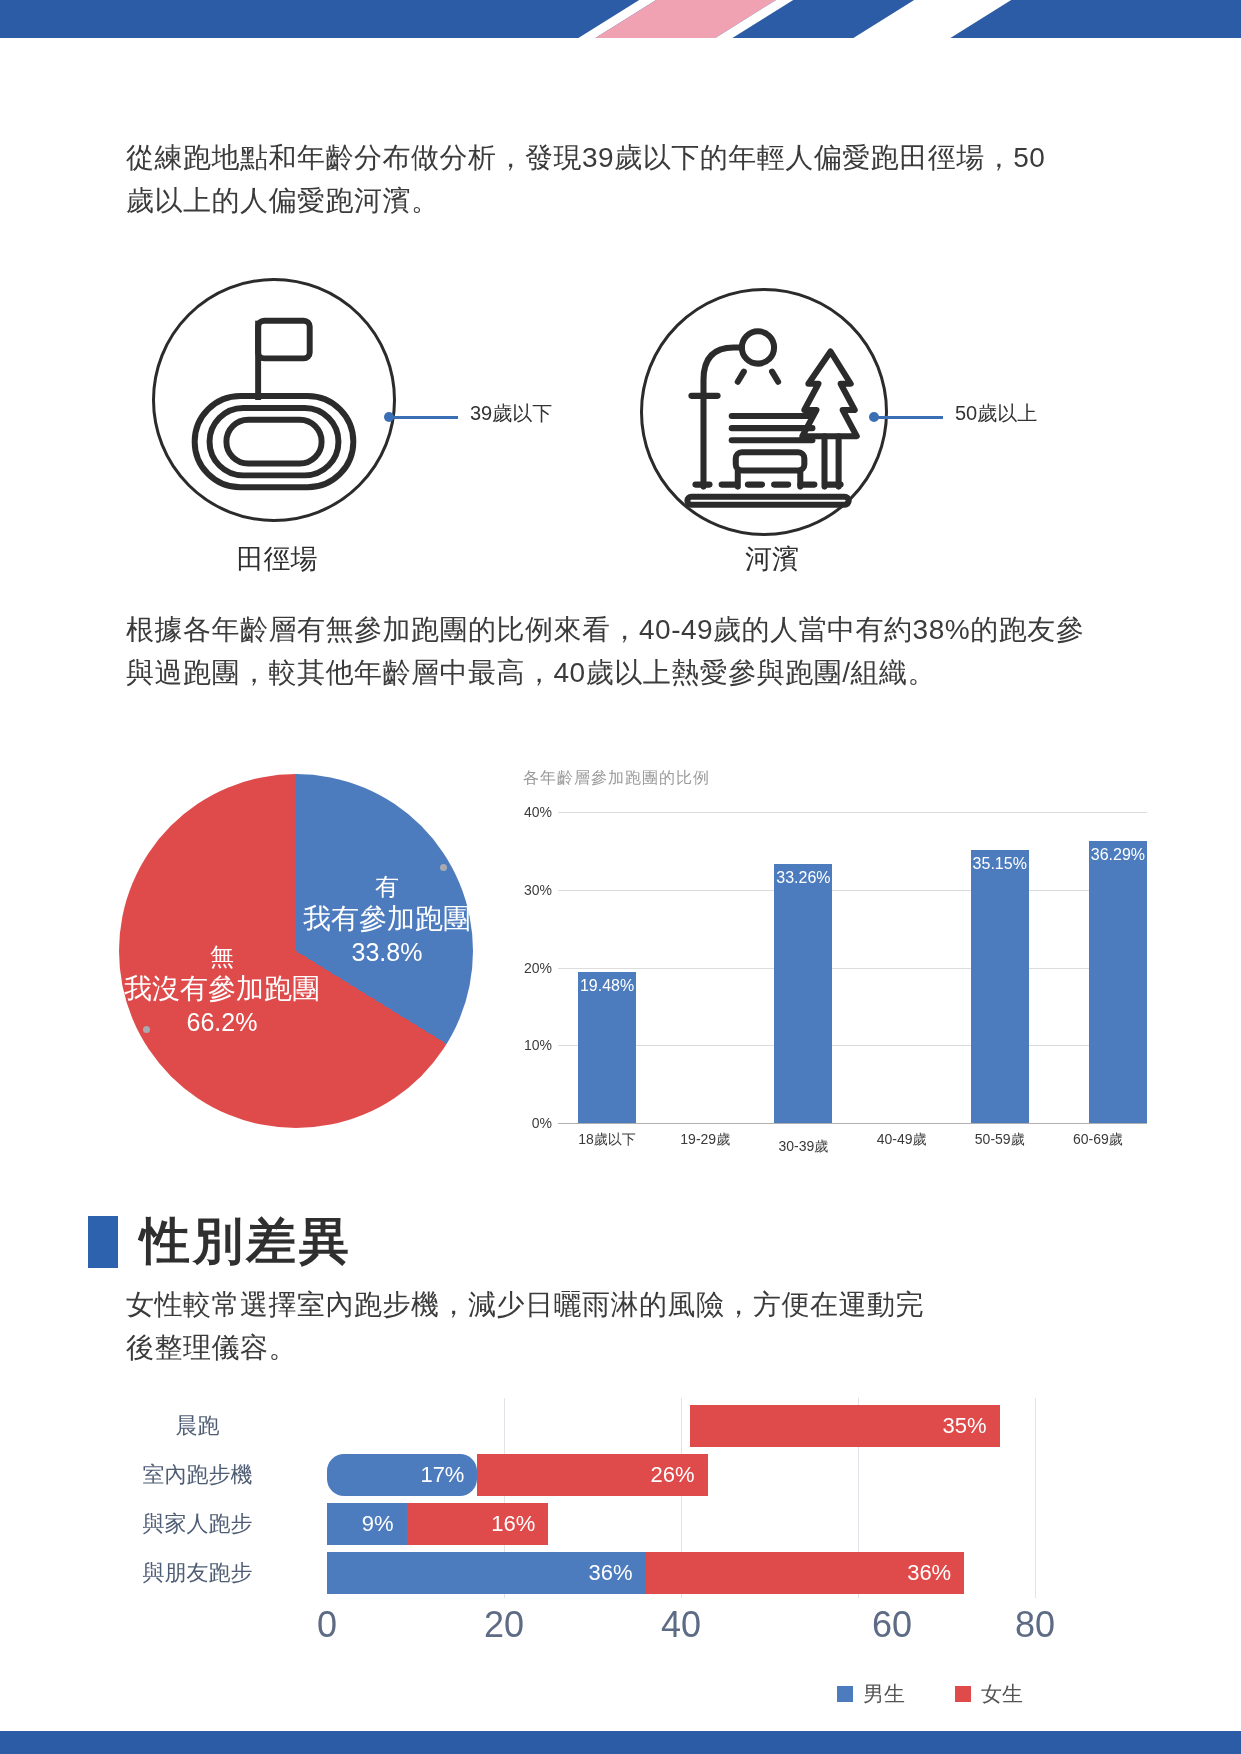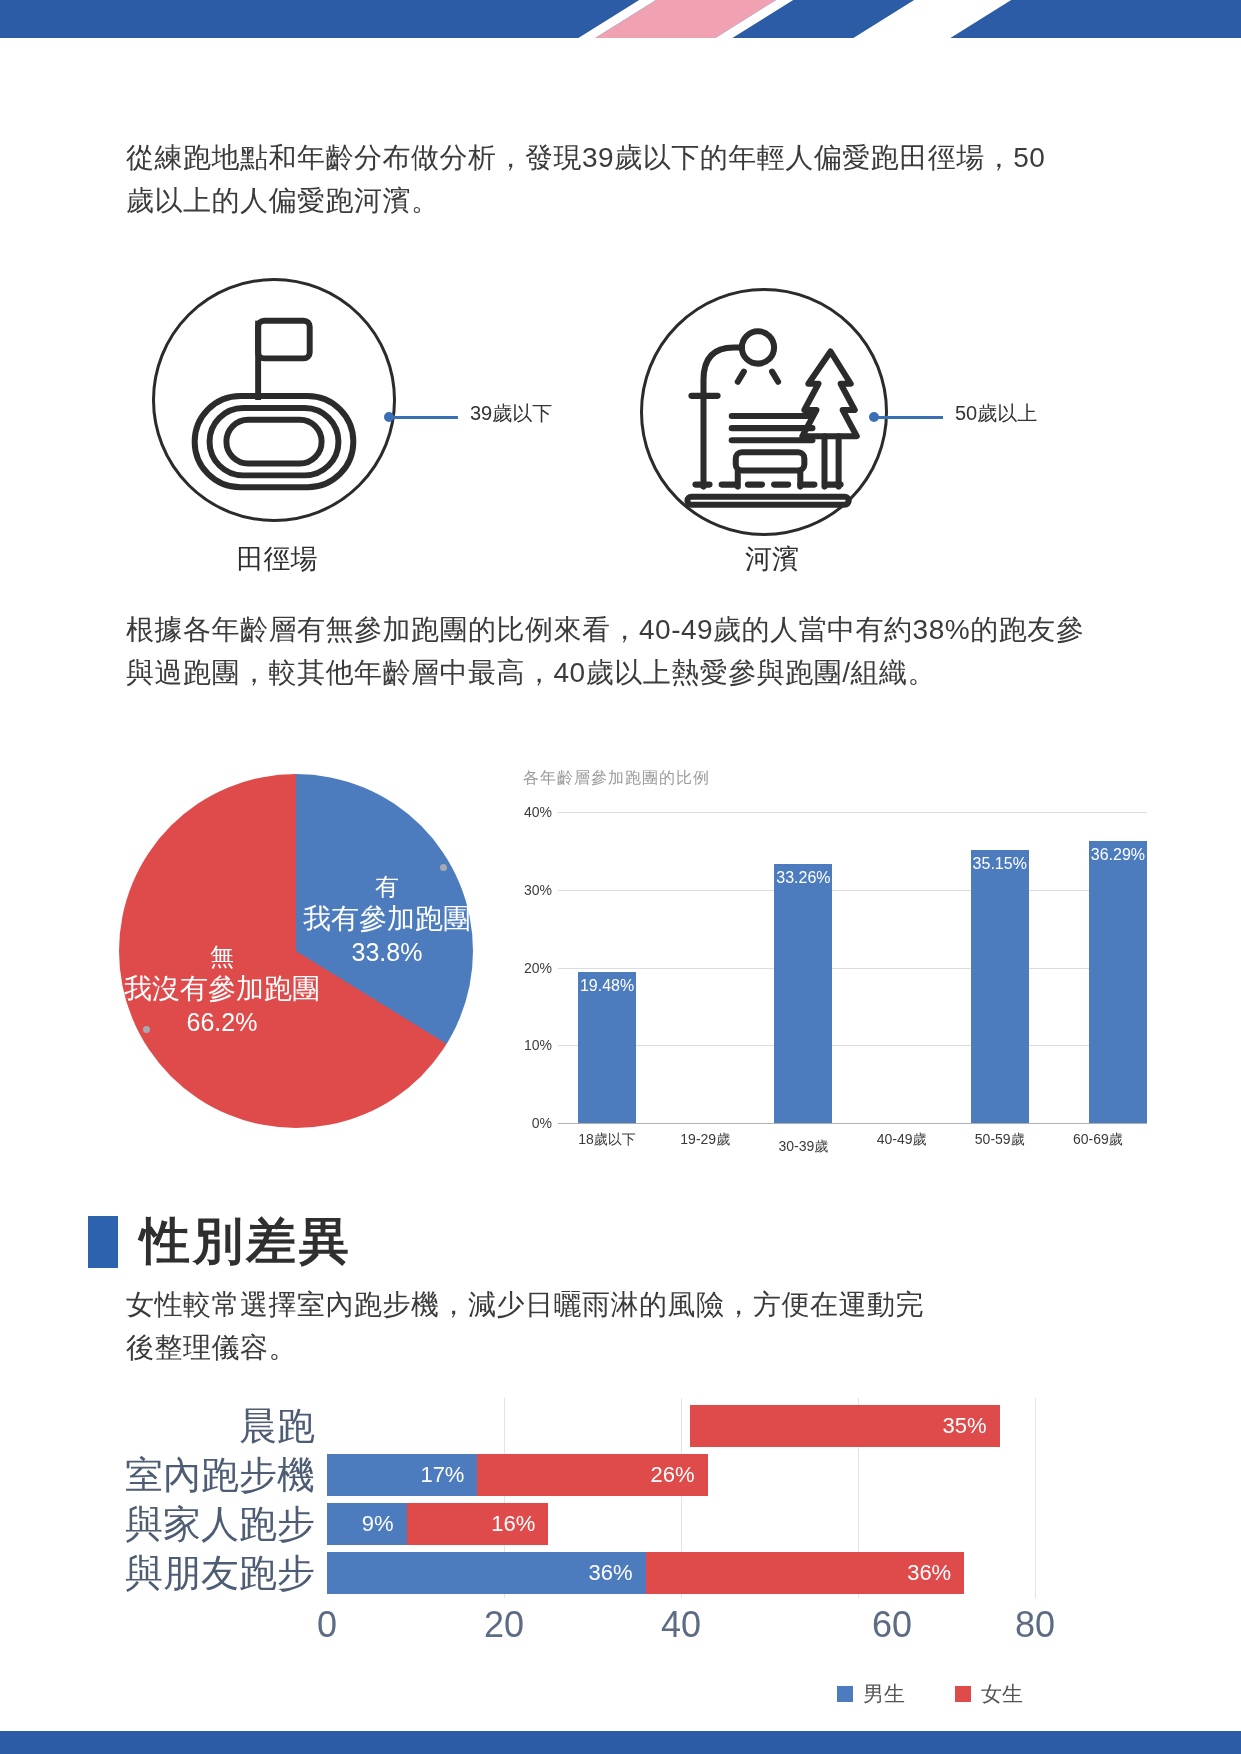--- a/index.html
+++ b/index.html
@@ -57,21 +57,21 @@
   .vbar-val{position:absolute;width:100%;text-align:center;color:#fff;font-size:16px;padding-top:5px;}
   .vxlabel{position:absolute;text-align:center;font-size:14px;color:#3a3a3a;top:319px;}
 
   
   #sec-marker{position:absolute;left:88px;top:1216px;width:30px;height:52px;background:#2d62ae;}
   #sec-title{position:absolute;left:140px;top:1208px;font-size:50px;font-weight:800;color:#2f2f2f;letter-spacing:3px;}
 
   
   #hchart{position:absolute;left:0;top:1392px;width:1241px;height:350px;}
   .hgrid{position:absolute;top:6px;height:200px;width:1px;background:#e2e2e8;}
-  .hcat{position:absolute;left:80px;width:235px;text-align:right;font-size:38px;color:#4e5d74;line-height:42px;}
+  .hcat{position:absolute;left:80px;width:235px;text-align:center;font-size:22px;color:#4e5d74;line-height:42px;}
   .hseg{position:absolute;top:0;height:42px;box-sizing:border-box;text-align:right;
         color:#fff;font-size:22px;line-height:42px;padding-right:13px;}
   .hxtick{position:absolute;top:212px;width:90px;text-align:center;font-size:36px;color:#5d6b85;}
   .legend-sq{position:absolute;width:16px;height:16px;top:294px;}
   .legend-label{position:absolute;top:288px;font-size:21px;color:#555;}
 </style>
 </head>
 <body>
 
 <div id="page">
@@ -196,21 +196,21 @@
       <div class="hxtick" style="left: 459px;">20</div>
       <div class="hgrid" style="left: 681px;"></div>
       <div class="hxtick" style="left: 636px;">40</div>
       <div class="hgrid" style="left: 858px;"></div>
       <div class="hxtick" style="left: 847px;">60</div>
       <div class="hgrid" style="left: 1035px;"></div>
       <div class="hxtick" style="left: 990px;">80</div>
       <div class="hcat" style="top: 13px;">晨跑</div>
       <div class="hseg" style="left: 689.85px; top: 13px; width: 309.75px; background: rgb(223, 75, 75);">35%</div>
       <div class="hcat" style="top: 62px;">室內跑步機</div>
-      <div class="hseg" style="left: 327px; top: 62px; width: 150.45px; background: rgb(77, 124, 190);">17%</div>
+      <div class="hseg" style="left: 327px; top: 62px; width: 150.45px; background: rgb(77, 124, 190); border-radius: 17px;">17%</div>
       <div class="hseg" style="left: 477.45px; top: 62px; width: 230.1px; background: rgb(223, 75, 75);">26%</div>
       <div class="hcat" style="top: 111px;">與家人跑步</div>
       <div class="hseg" style="left: 327px; top: 111px; width: 79.65px; background: rgb(77, 124, 190);">9%</div>
       <div class="hseg" style="left: 406.65px; top: 111px; width: 141.6px; background: rgb(223, 75, 75);">16%</div>
       <div class="hcat" style="top: 160px;">與朋友跑步</div>
       <div class="hseg" style="left: 327px; top: 160px; width: 318.6px; background: rgb(77, 124, 190);">36%</div>
       <div class="hseg" style="left: 645.6px; top: 160px; width: 318.6px; background: rgb(223, 75, 75);">36%</div>
     </div>
 
   <div class="band-bottom"></div>

